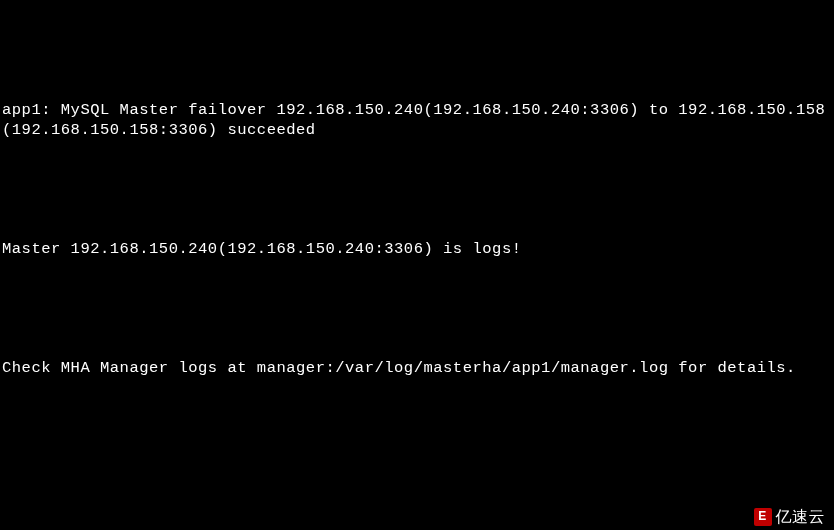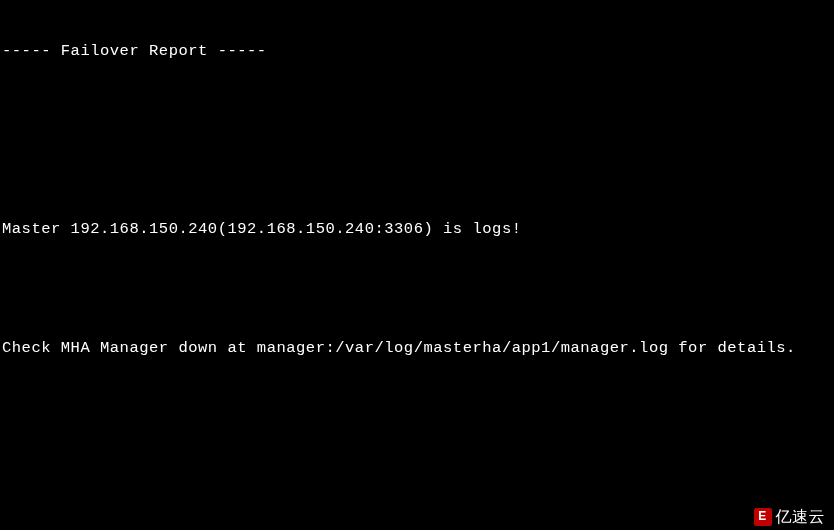--- a/index.html
+++ b/index.html
@@ -47,26 +47,26 @@
       justify-content: center;
       color: #fff;
       font-weight: bold;
       font-size: 12px;
     }
   </style>
 </head>
 <body>
 
 <div class="terminal-output">
-  <div>----- Failover Report -----</div>
   <div>&nbsp;</div>
+  <div>app1: MySQL Master failover 192.168.150.240(192.168.150.240:3306) to 192.168.150.158(192.168.150.158:3306) succeeded</div>
   <div>&nbsp;</div>
   <div>Master 192.168.150.240(192.168.150.240:3306) is logs!</div>
   <div>&nbsp;</div>
-  <div>Check MHA Manager down at manager:/var/log/masterha/app1/manager.log for details.</div>
+  <div>Check MHA Manager logs at manager:/var/log/masterha/app1/manager.log for details.</div>
   <div>&nbsp;</div>
   
   
   
   
   
   
   
   
   

